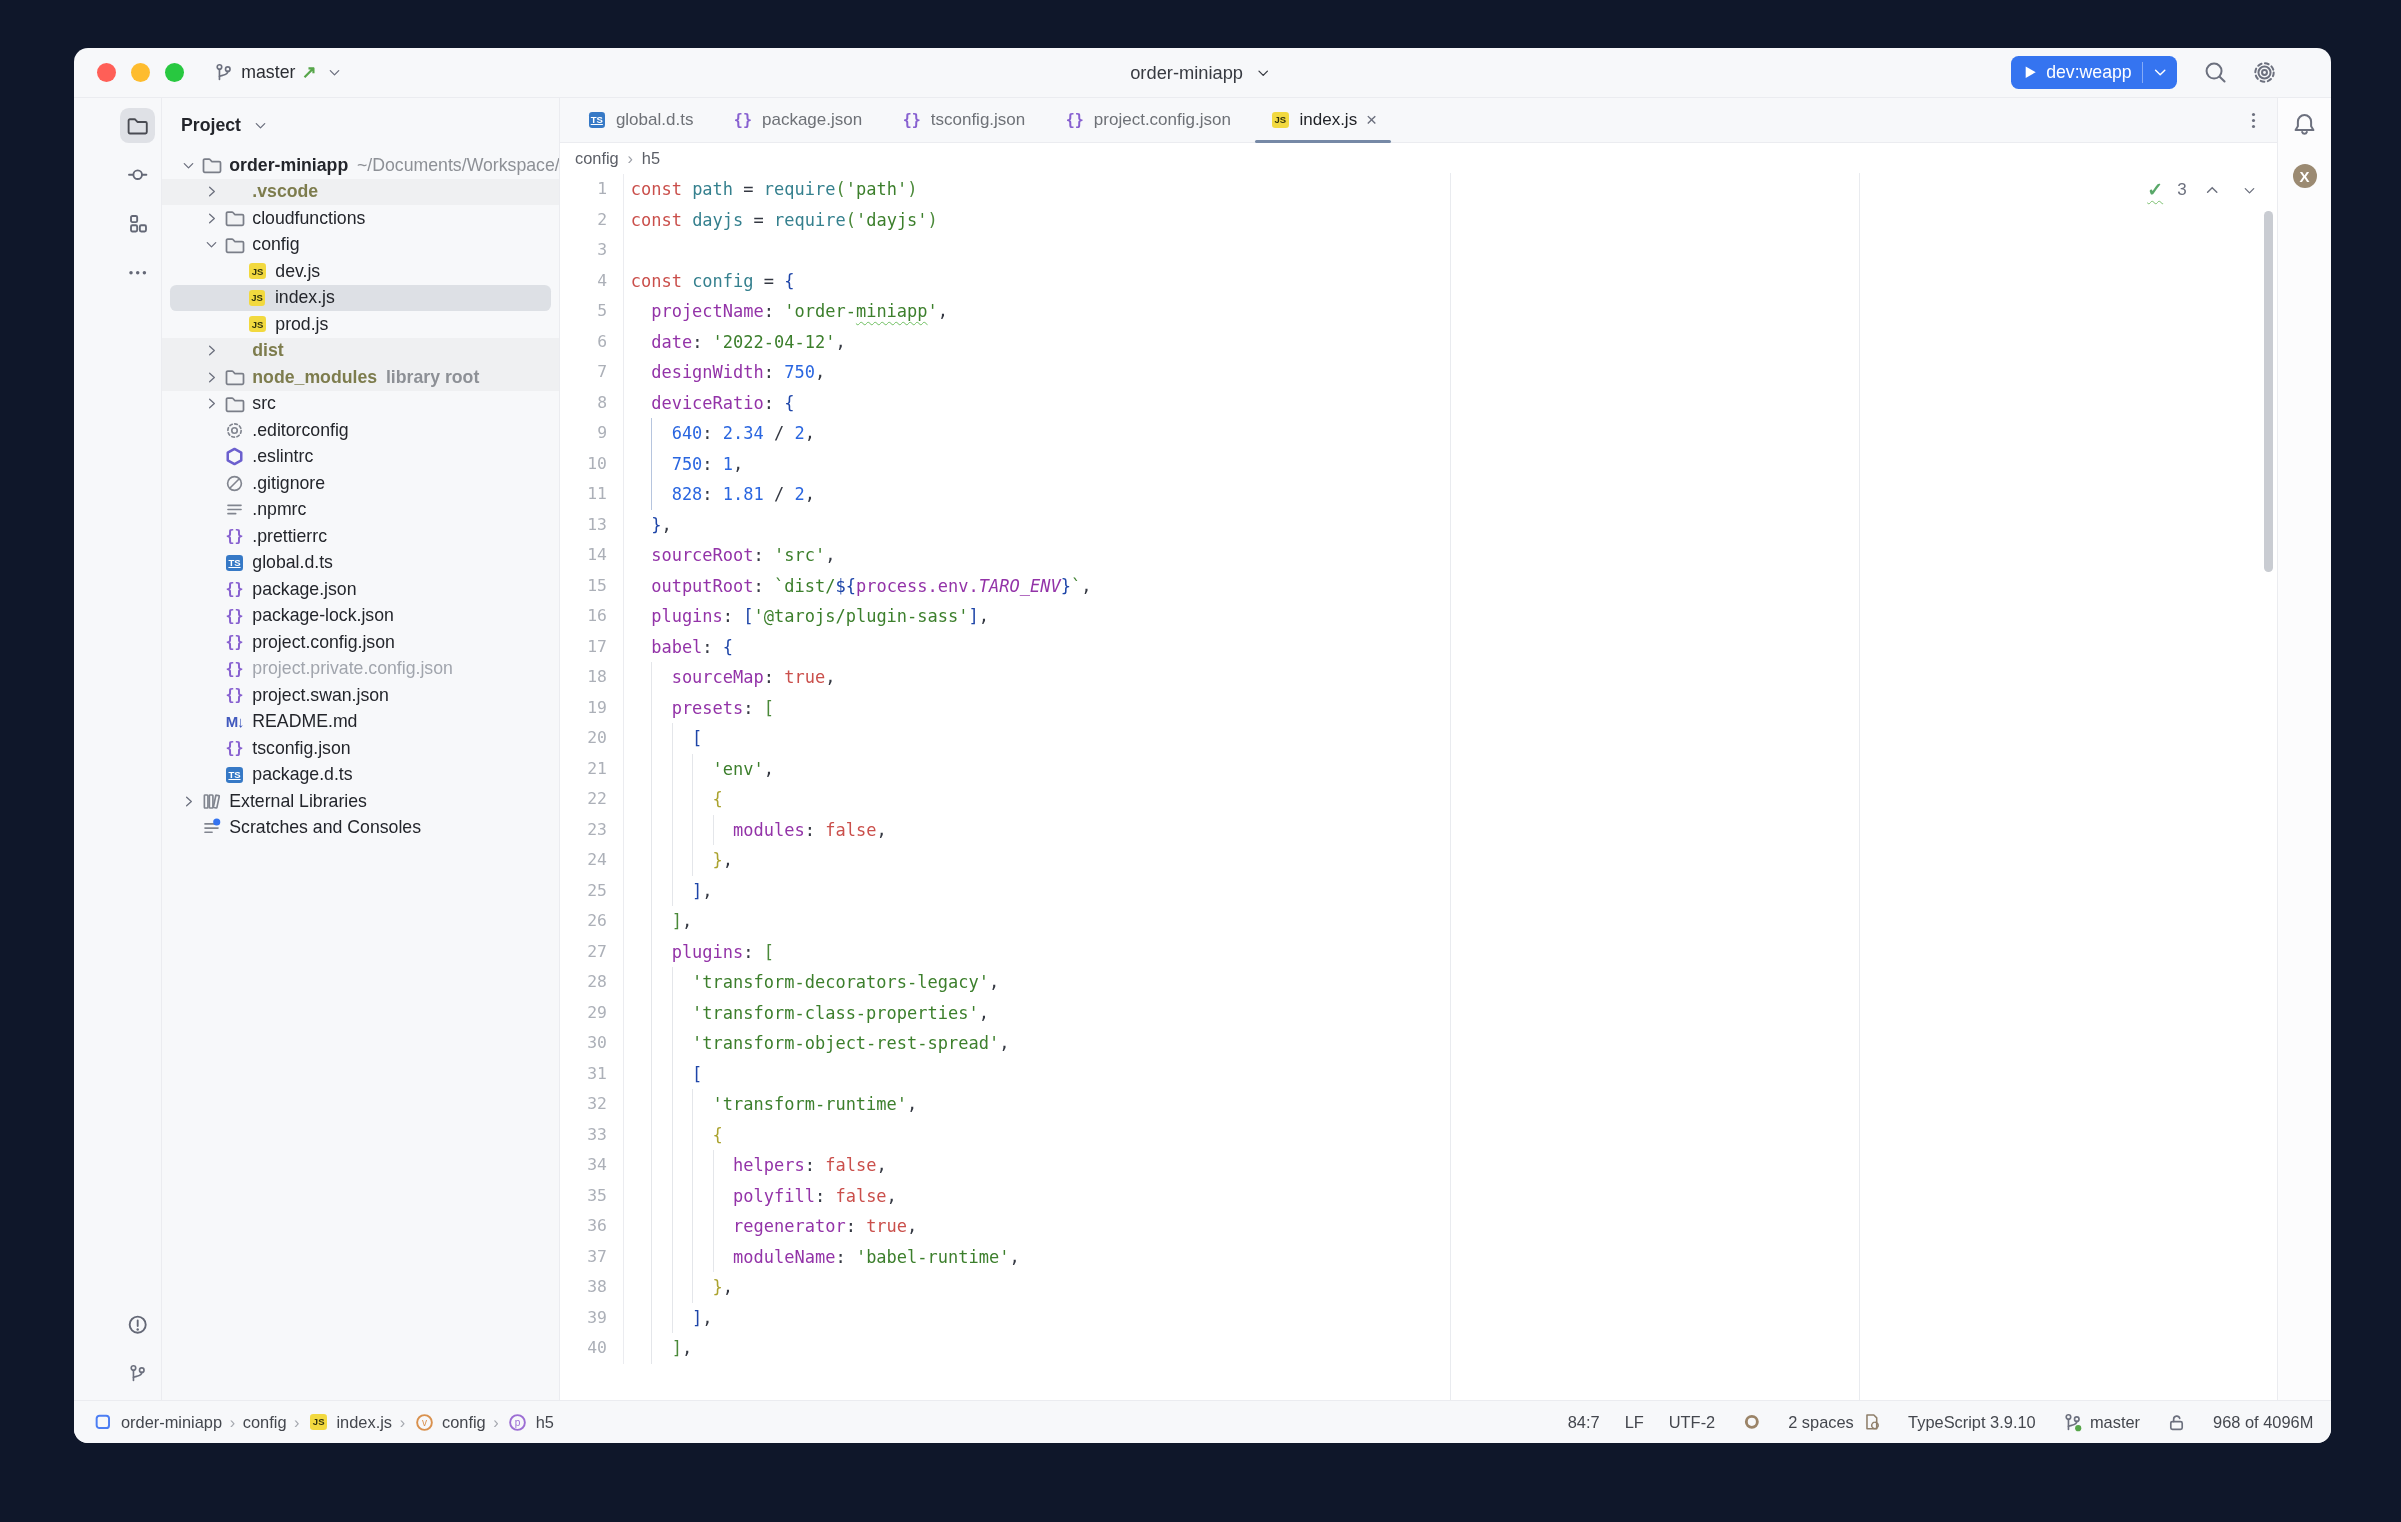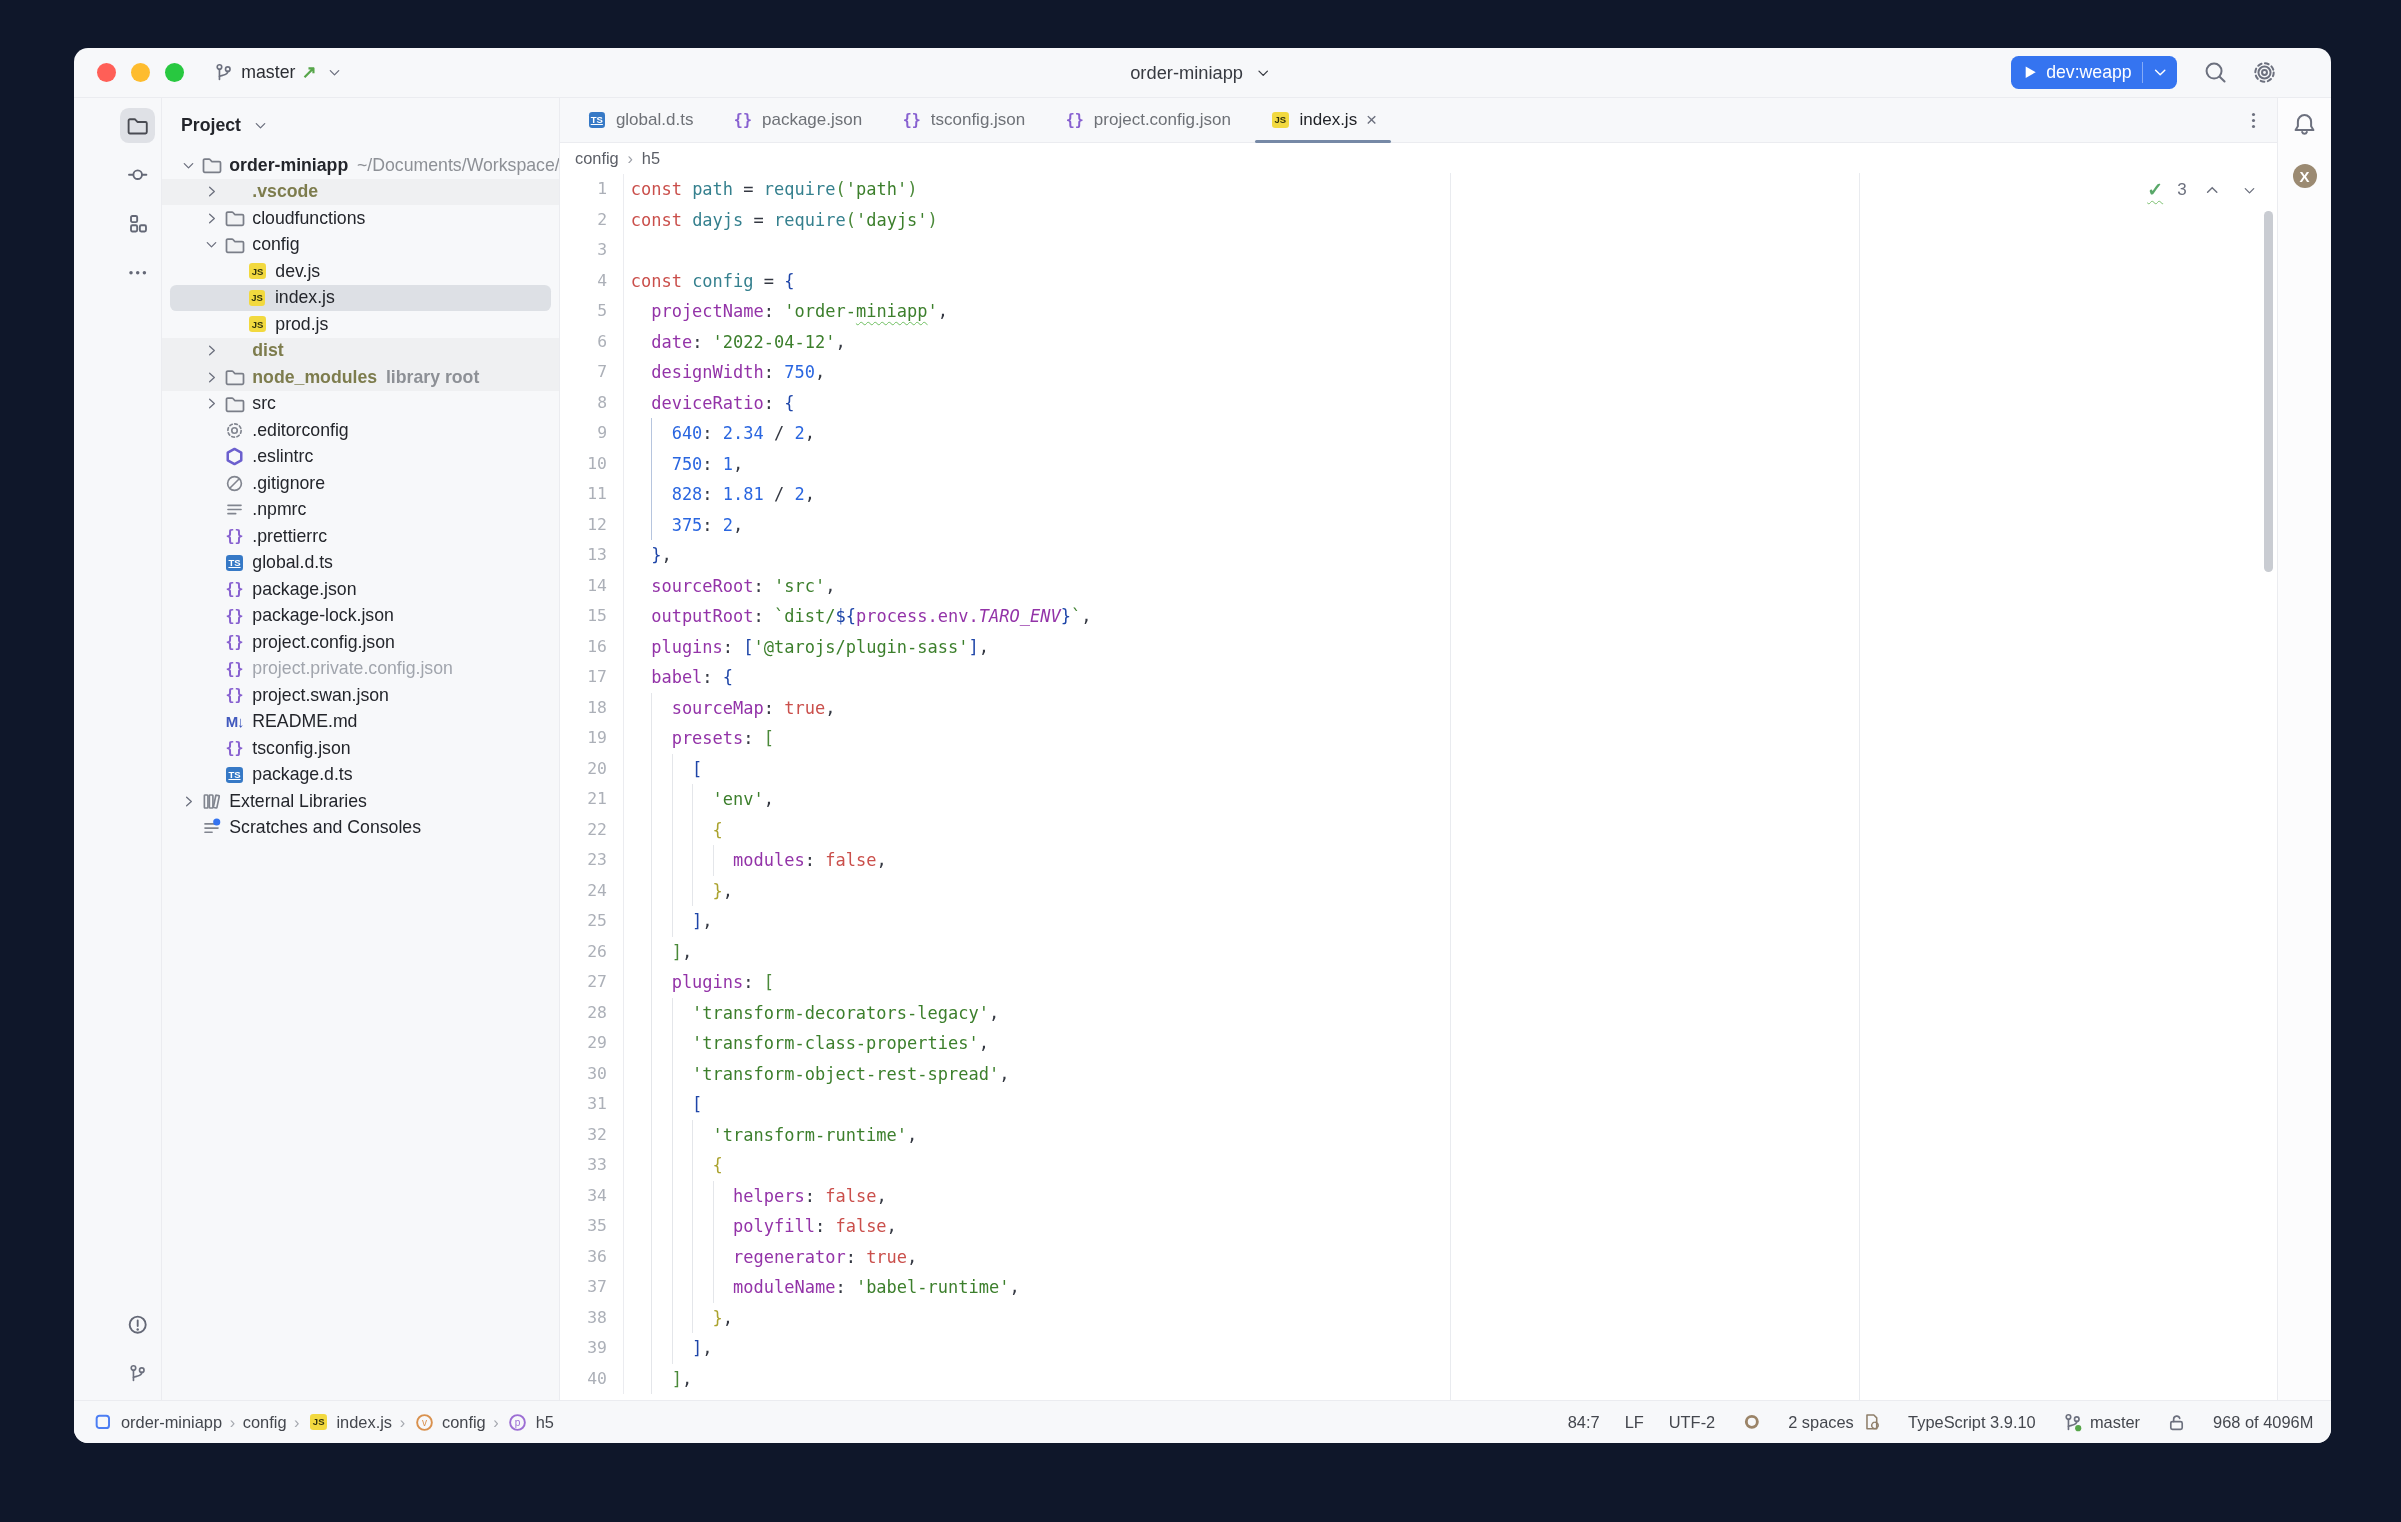--- a/index.html
+++ b/index.html
@@ -579,24 +579,20 @@
               </div>
               <div class="cl">
                 <span class="ln">10</span>
                 <span class="ct"><i class="guide act" style="left: calc(2ch + 6.3px);"></i><span>    </span><span class="c-n">750</span><span class="c-o">: </span><span class="c-n">1</span><span class="c-o">,</span></span>
               </div>
               <div class="cl">
                 <span class="ln">11</span>
                 <span class="ct"><i class="guide act" style="left: calc(2ch + 6.3px);"></i><span>    </span><span class="c-n">828</span><span class="c-o">: </span><span class="c-n">1.81</span><span class="c-o"> / </span><span class="c-n">2</span><span class="c-o">,</span></span>
               </div>
               <div class="cl">
-                <span class="ln">12</span>
-                <span class="ct"><i class="guide act" style="left: calc(2ch + 6.3px);"></i><span>    </span><span class="c-n">375</span><span class="c-o">: </span><span class="c-n">2</span><span class="c-o">,</span></span>
-              </div>
-              <div class="cl">
                 <span class="ln">13</span>
                 <span class="ct"><span>  </span><span class="c-b1">}</span><span class="c-o">,</span></span>
               </div>
               <div class="cl">
                 <span class="ln">14</span>
                 <span class="ct"><span>  </span><span class="c-p">sourceRoot</span><span class="c-o">: </span><span class="c-s">'src'</span><span class="c-o">,</span></span>
               </div>
               <div class="cl">
                 <span class="ln">15</span>
                 <span class="ct"><span>  </span><span class="c-p">outputRoot</span><span class="c-o">: </span><span class="c-s">`dist/</span><span class="c-b1">${</span><span class="c-p">process.env.</span><span class="c-pi">TARO_ENV</span><span class="c-b1">}</span><span class="c-s">`</span><span class="c-o">,</span></span>

